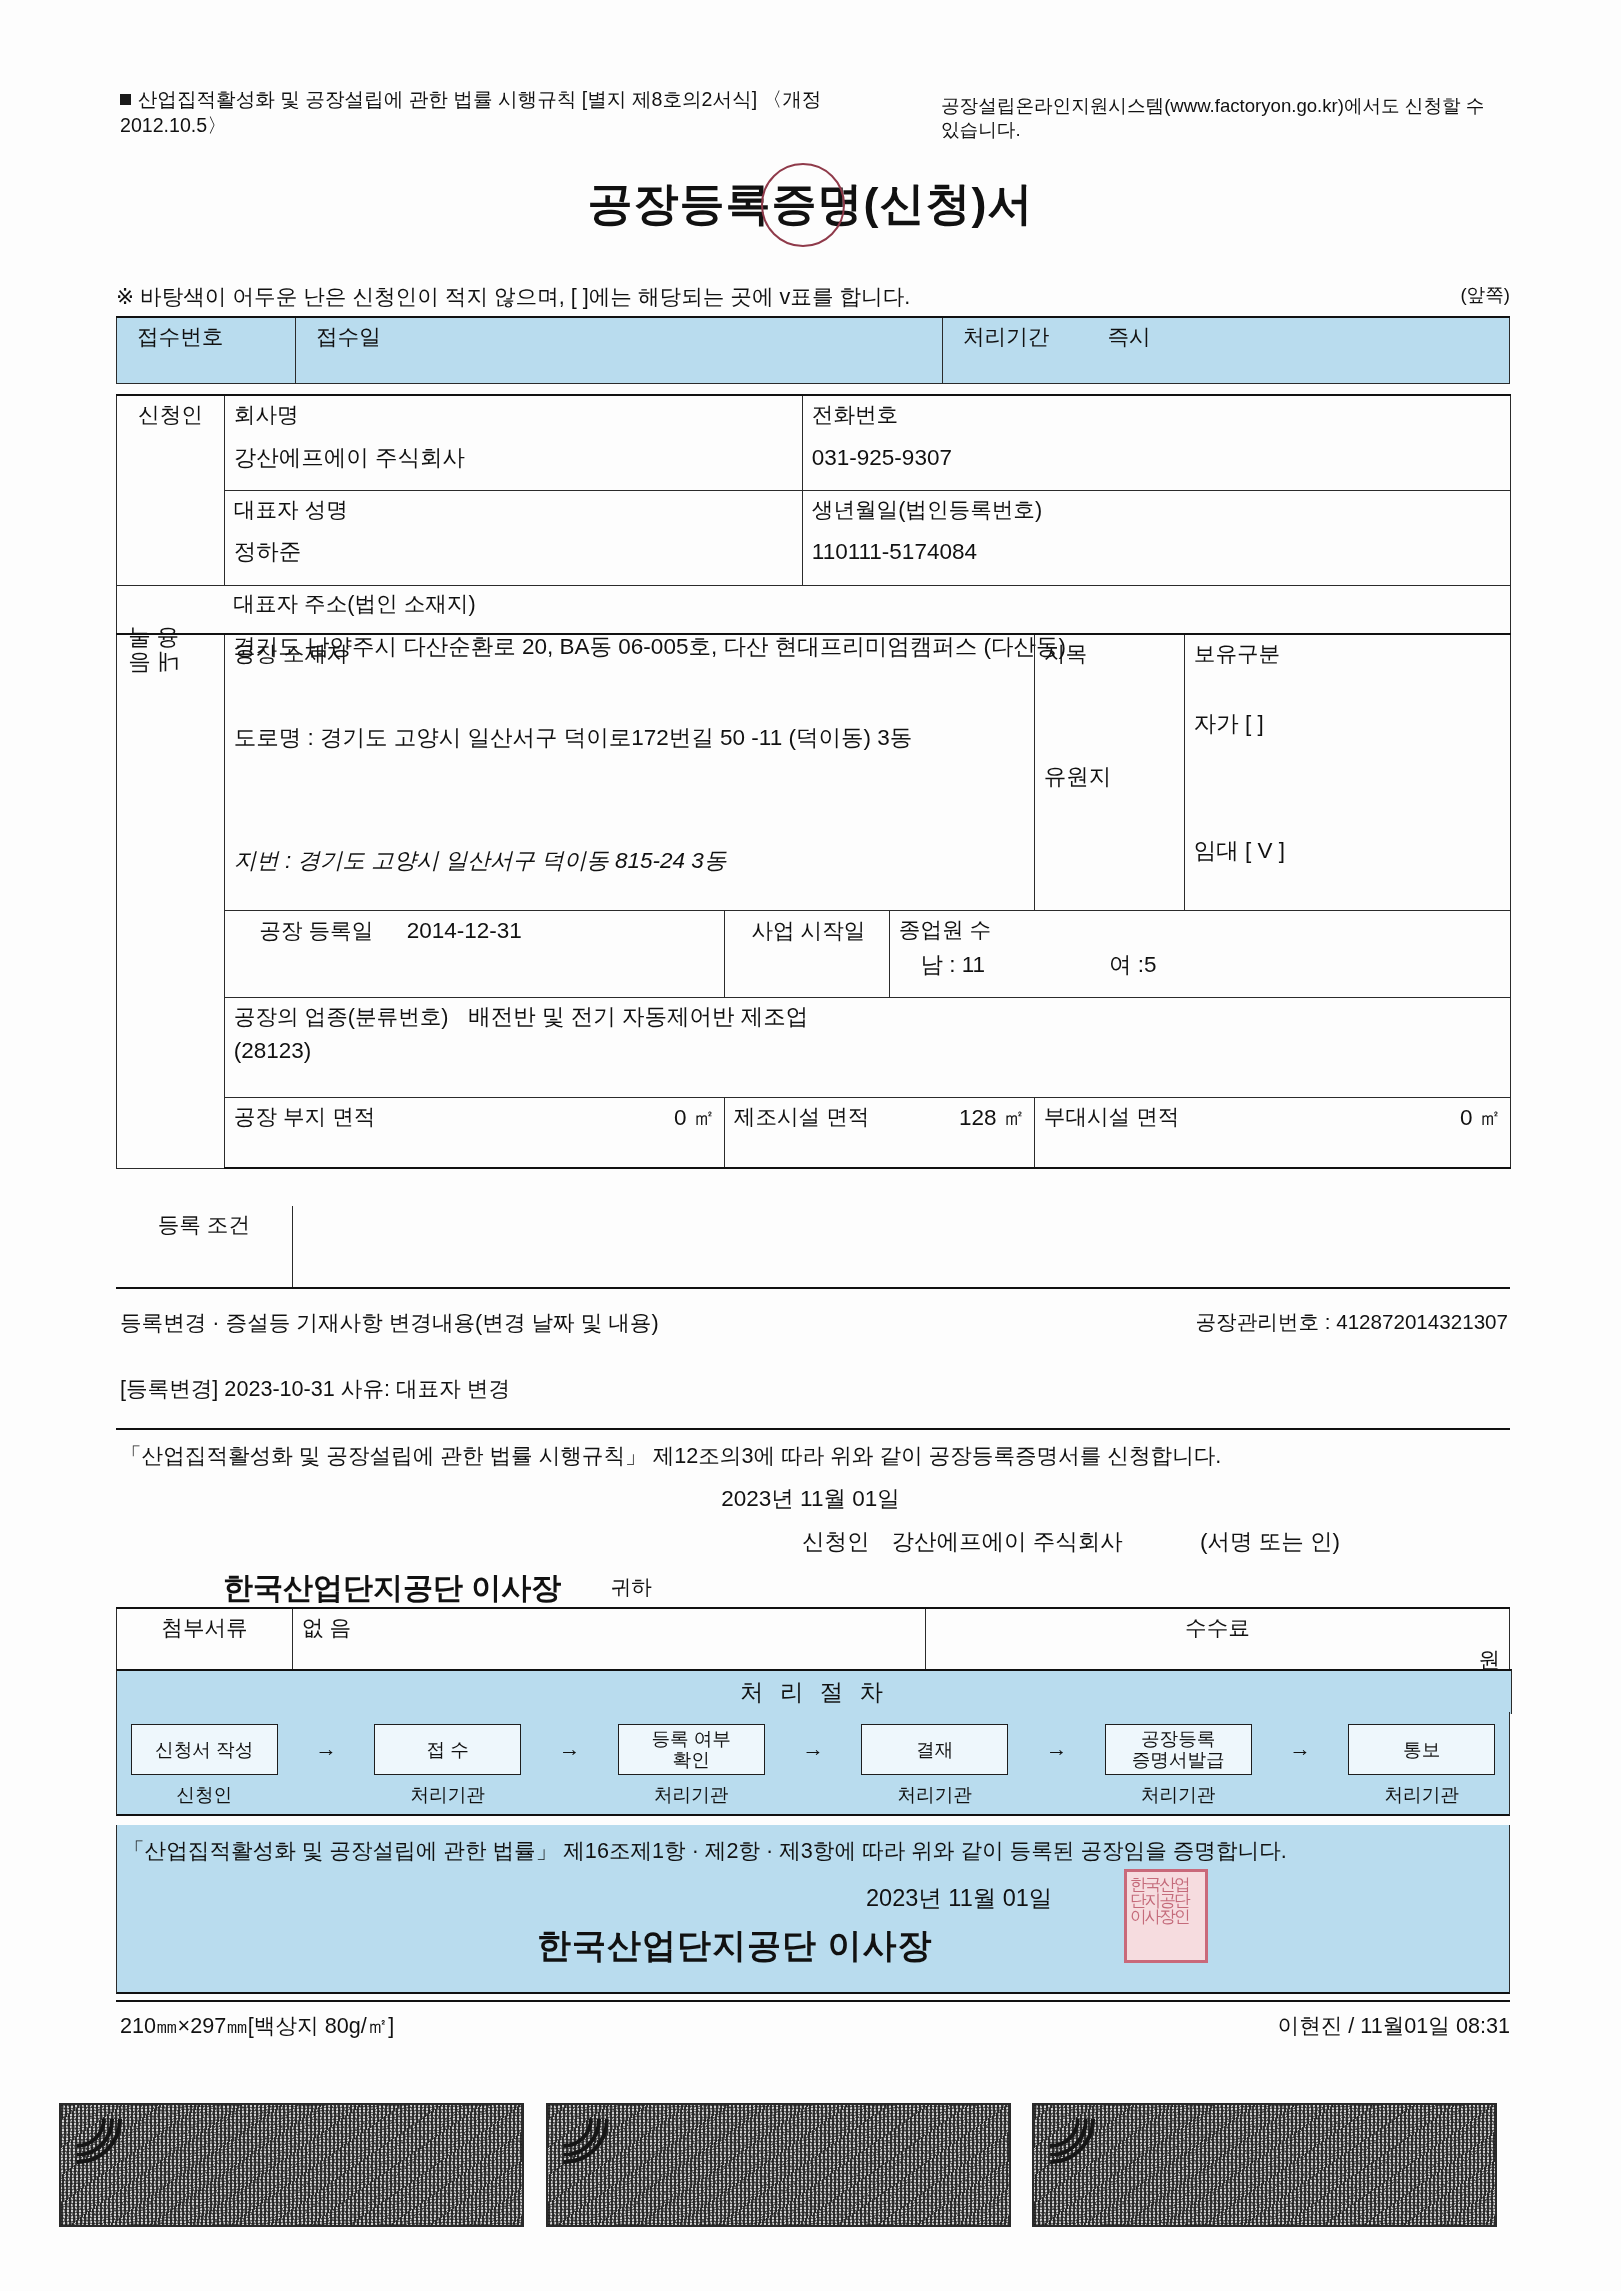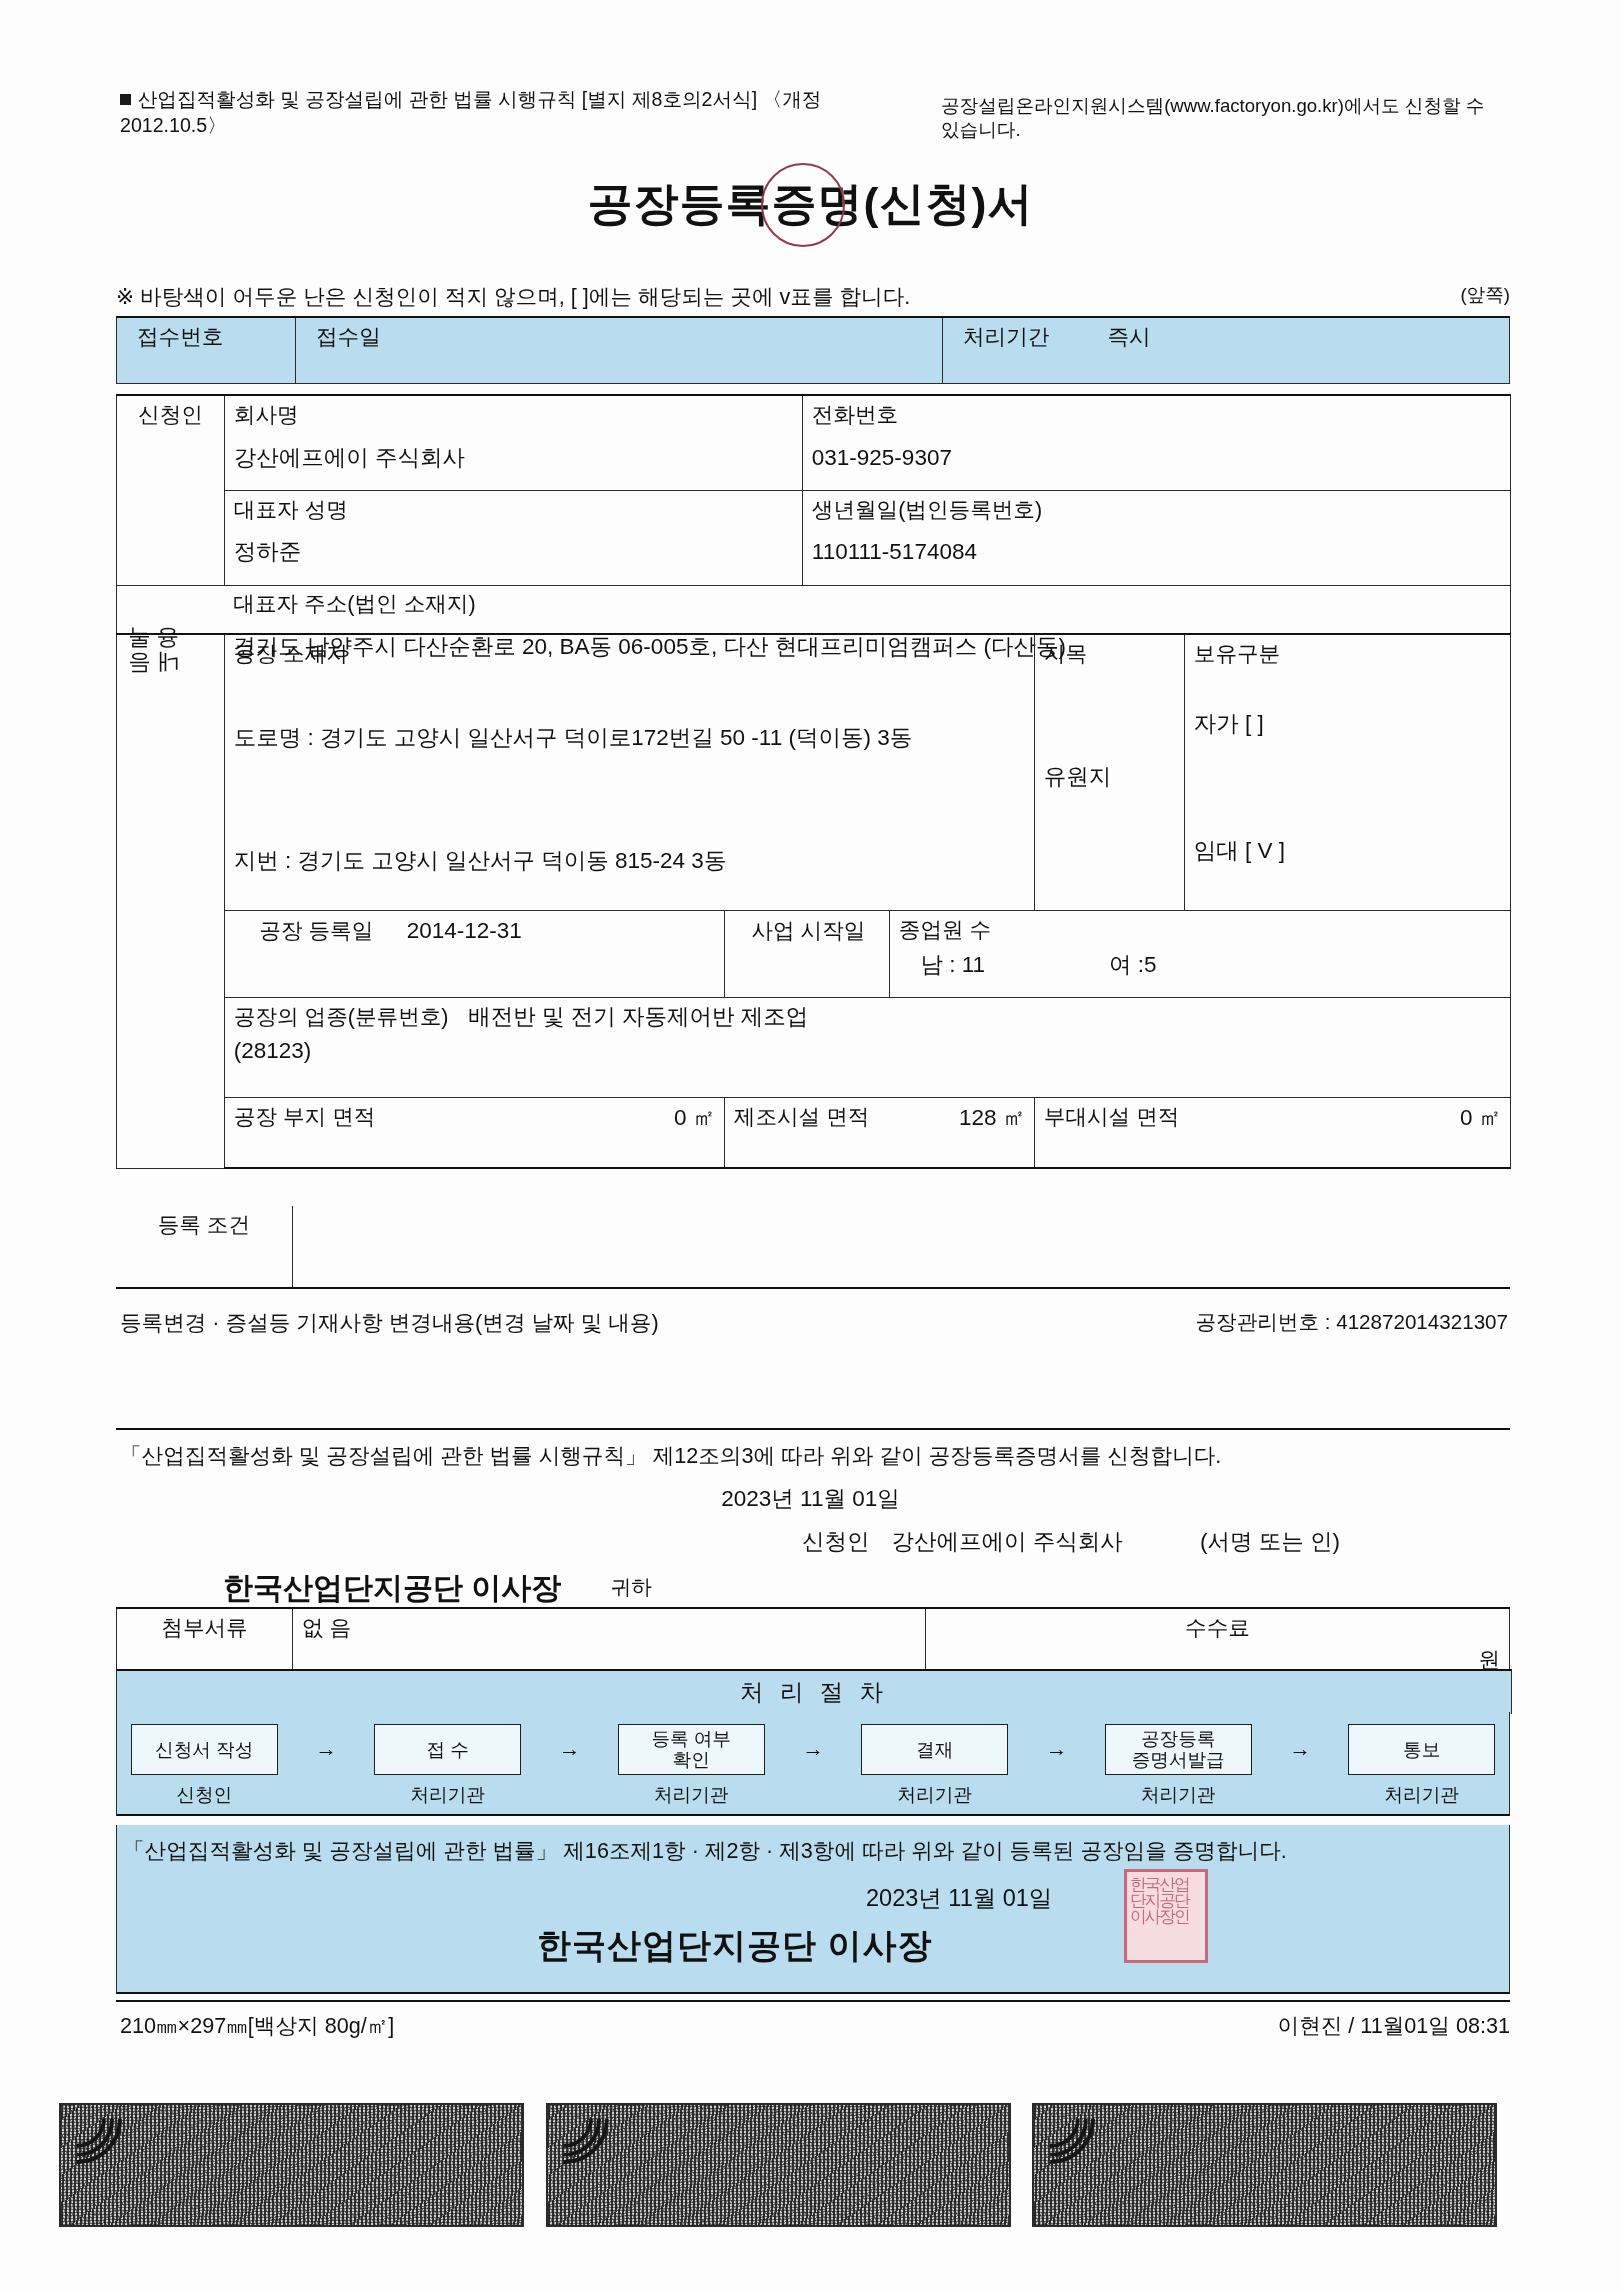--- a/index.html
+++ b/index.html
@@ -110,21 +110,21 @@
   
   #t-receipt { left: 116px; top: 316px; width: 1394px; }
   #t-receipt td { height: 55px; padding-left: 20px; }
 
   
   #t-applicant { left: 116px; top: 394px; width: 1394px; }
 
   
   #t-reg { left: 116px; top: 633px; width: 1394px; }
   .loc-road { margin-top: 55px; }
-  .loc-lot  { margin-top: 94px; }
+  .loc-lot  { margin-top: 94px; font-style: italic; }
 
   
   #t-cond { left: 116px; top: 1206px; width: 1394px; }
 
   
   #change-head {
     left: 120px; top: 1308px; width: 1388px;
     font-size: 21.6px;
   }
   #change-head .fno { float: right; font-size: 20.6px; }
@@ -437,20 +437,21 @@
     </tbody>
   </table>
 
   <div class="abs" id="change-head">
     <span class="fno">
       <span>공장관리번호 :</span>
       <span>412872014321307</span>
     </span>
     <span>등록변경 · 증설등 기재사항 변경내용(변경 날짜 및 내용)</span>
   </div>
+  <div class="abs" id="change-line">[등록변경] 2023-10-31 사유: 대표자 변경</div>
 
   <div class="abs" id="decl-rule"></div>
   <div class="abs" id="decl-text">「산업집적활성화 및 공장설립에 관한 법률 시행규칙」 제12조의3에 따라 위와 같이 공장등록증명서를 신청합니다.</div>
   <div class="abs" id="decl-date">2023년 11월 01일</div>
   <div class="abs" id="decl-applicant">
     <span>신청인</span>
     <span style="margin-left:15.7px">강산에프에이 주식회사</span>
     <span class="sign">(서명 또는 인)</span>
   </div>
   <div class="abs" id="decl-to">

